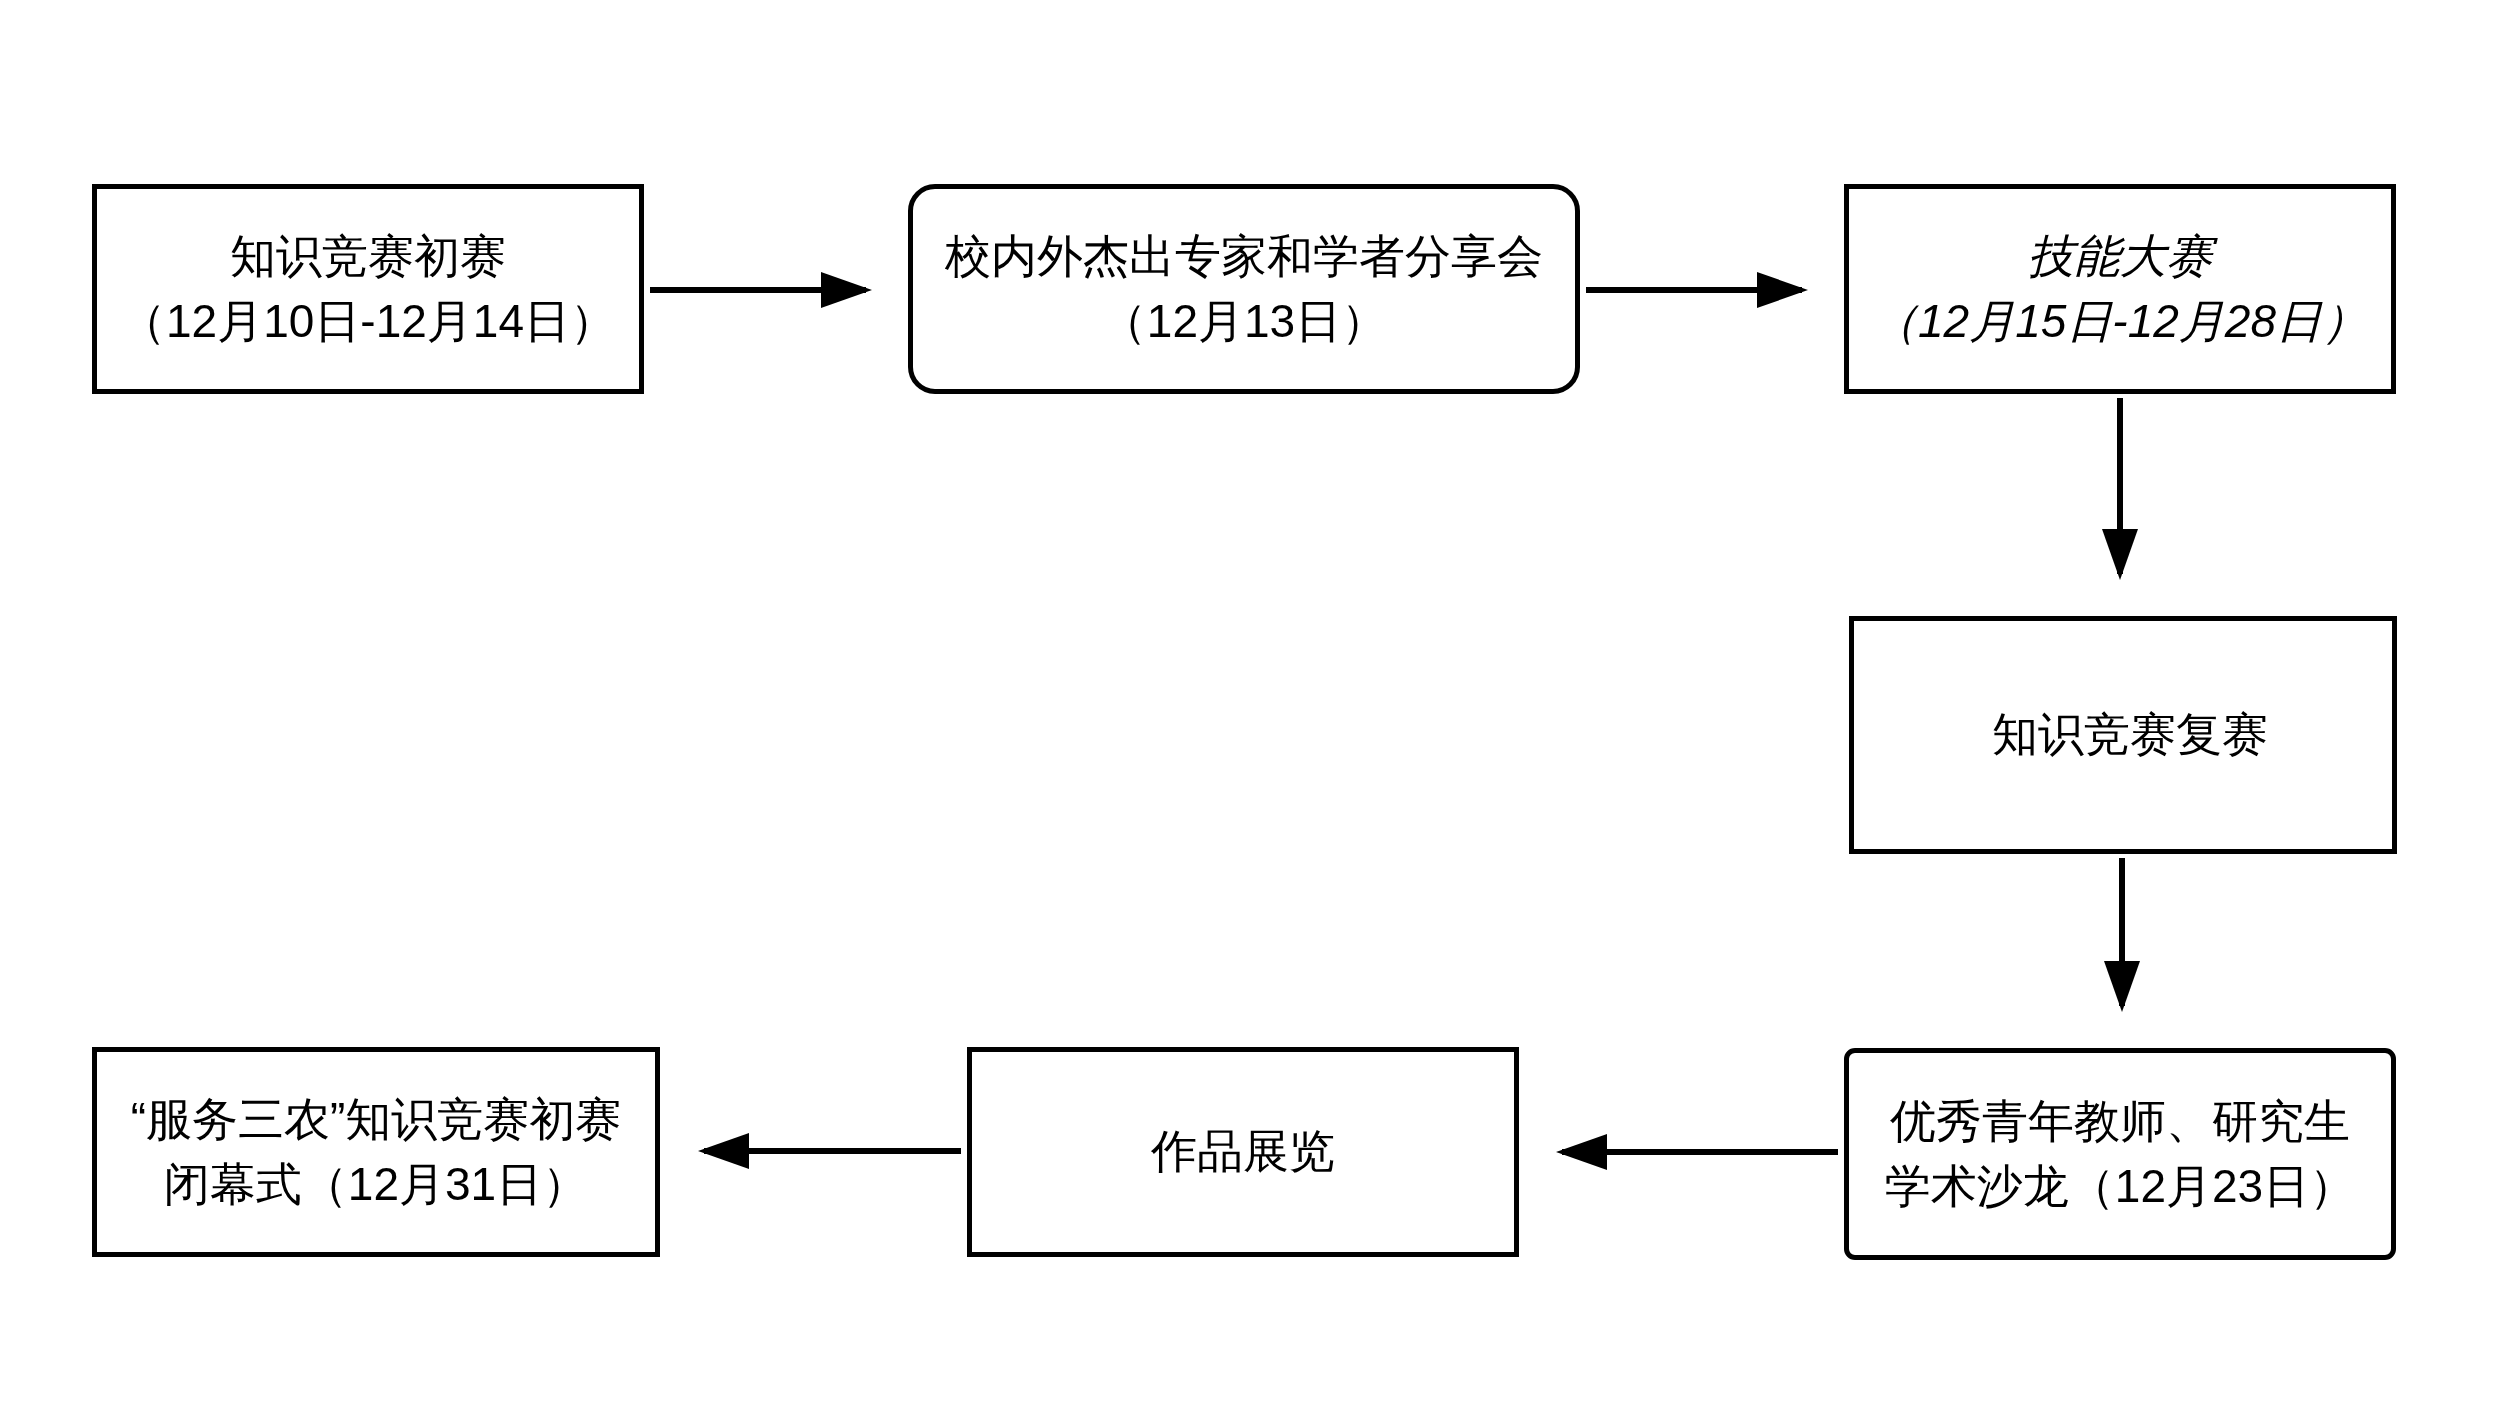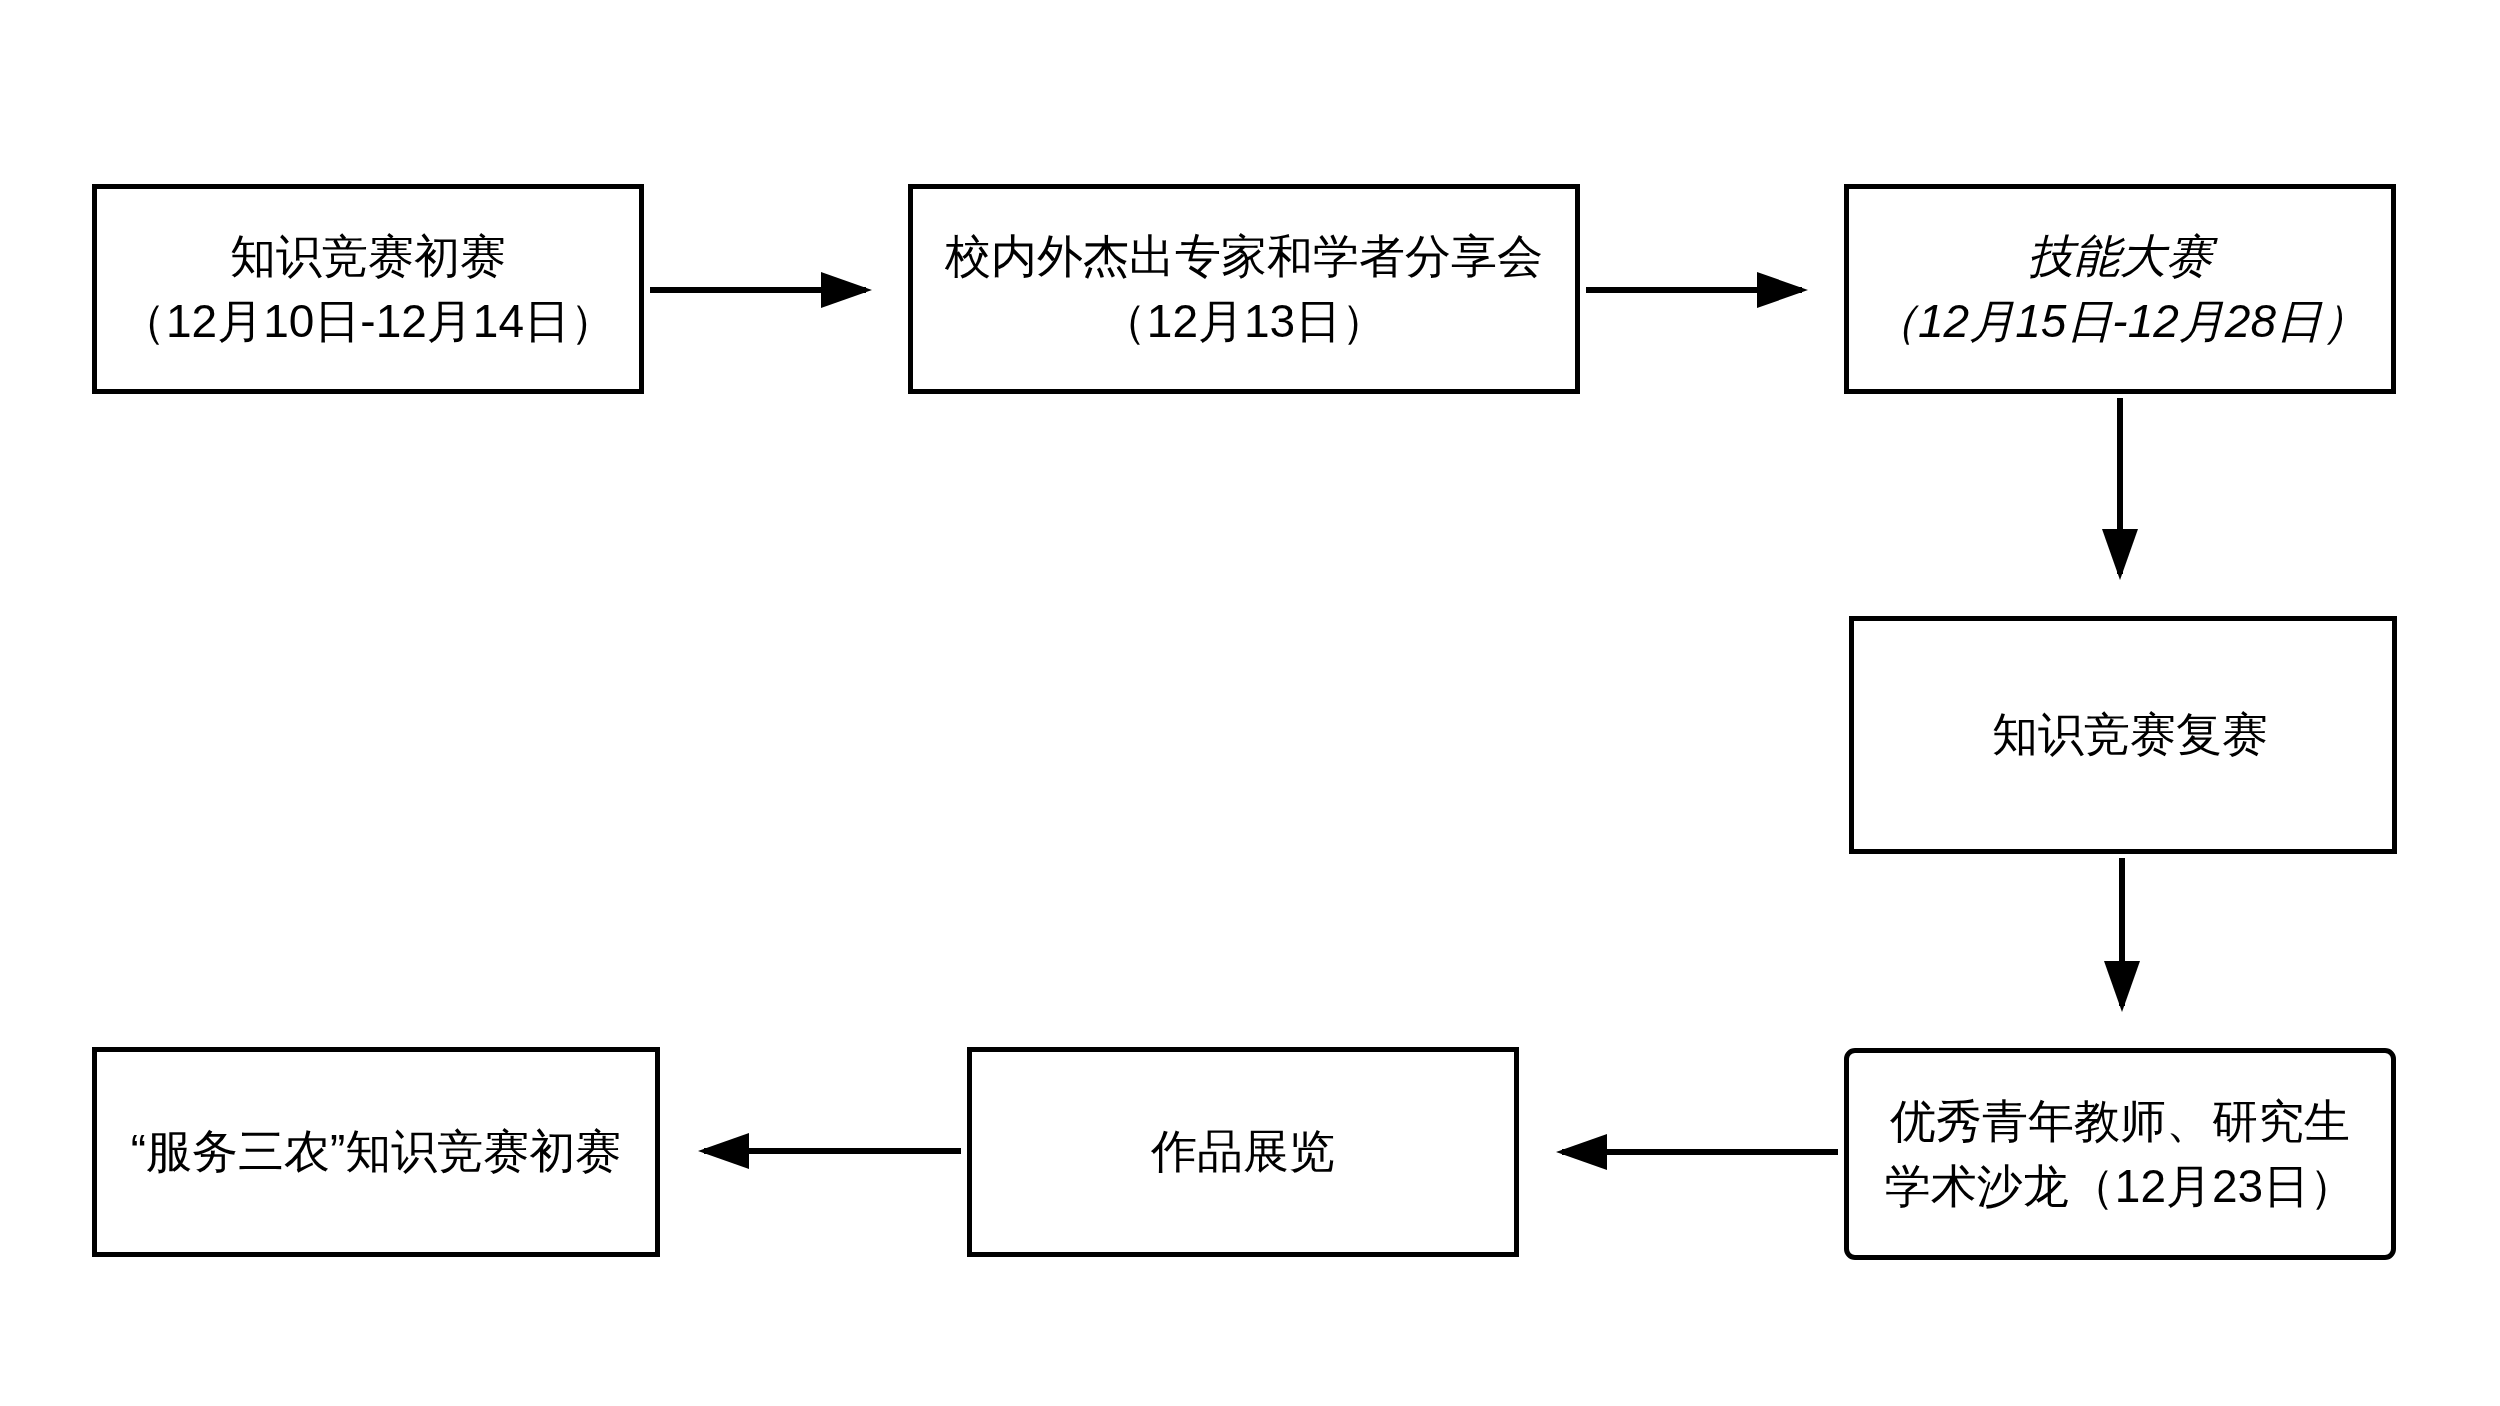--- a/index.html
+++ b/index.html
@@ -33,21 +33,21 @@
     flex-direction: column;
     align-items: center;
     justify-content: center;
     text-align: center;
     font-size: 46px;
     line-height: 1.42;
     padding: 0 14px;
   }
   
   #node-0 { left: 92px;   top: 184px;  width: 552px; height: 210px; }
-  #node-1 { left: 908px;  top: 184px;  width: 672px; height: 210px; }
+  #node-1 { left: 908px;  top: 184px;  width: 672px; height: 210px; border-radius: 27px; }
   #node-2 { left: 1844px; top: 184px;  width: 552px; height: 210px; font-style: italic; }
   #node-3 { left: 1849px; top: 616px;  width: 548px; height: 238px; padding-left: 28px; }
   #node-4 { left: 1844px; top: 1048px; width: 552px; height: 212px; border-radius: 11px; }
   #node-5 { left: 967px;  top: 1047px; width: 552px; height: 210px; gap: 32px; }
   #node-6 { left: 92px;   top: 1047px; width: 568px; height: 210px; }
 </style>
 </head>
 <body>
 
 <div class="canvas">
@@ -89,15 +89,16 @@
     <div>优秀青年教师、研究生</div>
     <div>学术沙龙（12月23日）</div>
   </div>
 
   <div class="node" id="node-5">
     <div>作品展览</div>
   </div>
 
   <div class="node" id="node-6">
     <div>“服务三农”知识竞赛初赛</div>
+    <div>闭幕式（12月31日）</div>
   </div>
 
 </div>
 
 </body></html>

